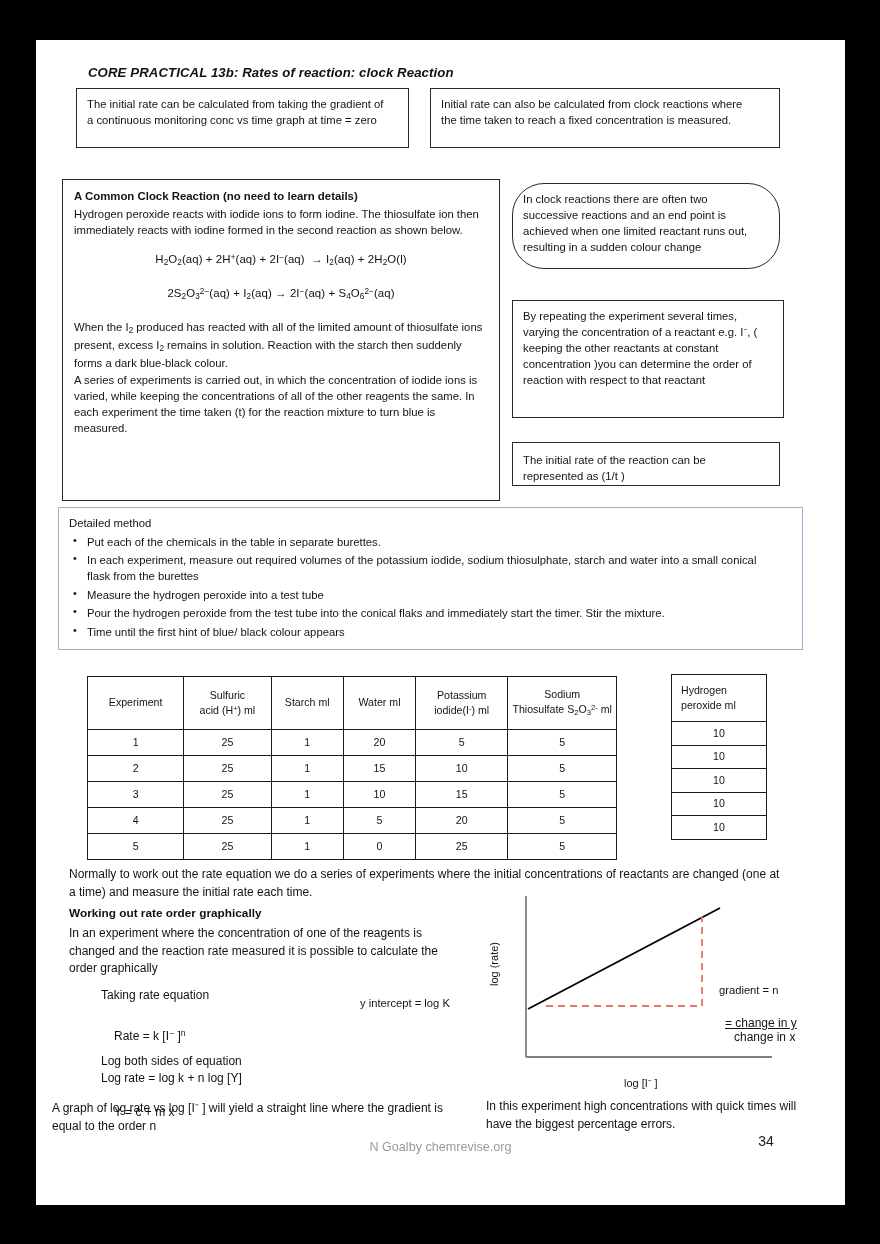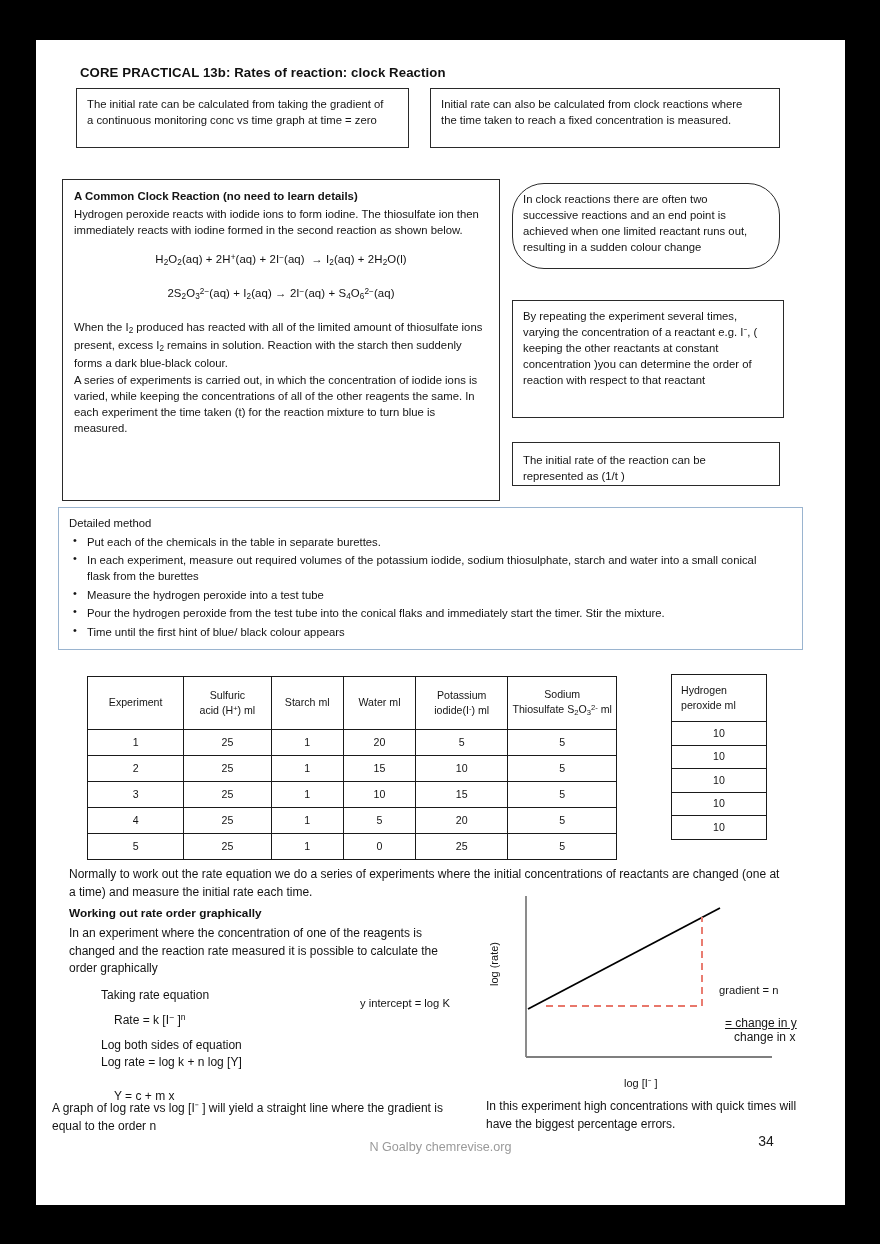--- a/index.html
+++ b/index.html
@@ -19,27 +19,28 @@
     left: 36px;
     top: 40px;
     width: 809px;
     height: 1165px;
     background: #ffffff;
   }
   .abs { position: absolute; }
 
   
   #doc-title {
-    left: 44px;
+    left: 52px;
     top: 25px;
     width: 700px;
     font-size: 13.2px;
     font-weight: bold;
     color: #111;
     letter-spacing: 0.1px;
+    font-style: italic;
   }
 
   
   .note {
     box-sizing: border-box;
     border: 1.6px solid #2a2a2a;
     background: #fff;
     padding: 7px 22px 7px 10px;
     font-size: 11.3px;
     line-height: 1.42;
@@ -354,21 +355,21 @@
         </tr>
     </tbody>
   </table>
 
   <div class="abs body-text" id="para-normally">Normally to work out the rate equation we do a series of experiments where the initial concentrations of reactants are changed (one at a time) and measure the initial rate each time.</div>
   <div class="abs" id="heading-graph">Working out  rate order graphically</div>
   <div class="abs body-text" id="para-inexp">In an experiment where the  concentration of one of the reagents is changed and the reaction rate measured it is possible to calculate the order graphically</div>
 
   <div class="abs body-text" id="taking-block">
     <div class="ind1">Taking rate equation</div>
-    <div class="ind2" style="margin-top:6px;">
+    <div class="ind2" style="margin-top:22px;">
       <span>Rate = k [I</span><sup>−</sup><span> ]</span><sup>n</sup>
     </div>
     <div class="ind1" style="margin-top:8px;">Log both sides of equation</div>
     <div class="ind1">Log rate = log k + n log [Y]</div>
     <div class="gap"></div>
     <div class="ind2" style="margin-top:7px;">Y =   c  +   m x</div>
   </div>
 
   <div class="abs body-text" id="para-graphof">A graph of log rate vs log [I⁻ ] will yield a straight line where the gradient is equal to the order n</div>
   <div class="abs body-text" id="para-inthis">In this experiment high concentrations with quick times will have the biggest percentage errors.</div>

